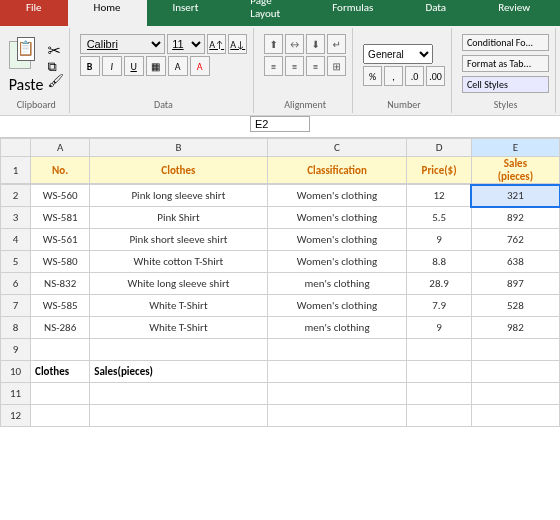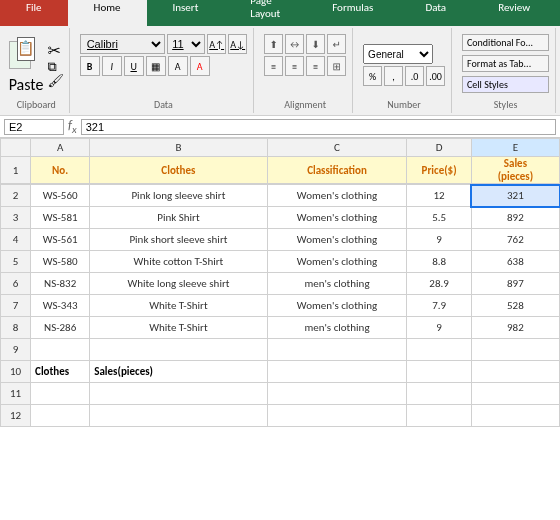--- a/index.html
+++ b/index.html
@@ -14,21 +14,21 @@
     .ribbon-group-label { font-size: 10px; color: #666; text-align: center; margin-top: auto; padding-top: 2px; }
 
     .font-group { flex-direction: column; gap: 2px; }
     .font-row { display: flex; align-items: center; gap: 2px; }
     .font-select { font-size: 11px; height: 20px; border: 1px solid #aaa; padding: 0 2px; }
     .font-size-select { width: 40px; font-size: 11px; height: 20px; border: 1px solid #aaa; }
     .btn-small { width: 20px; height: 20px; border: 1px solid #aaa; background: #f5f5f5; font-size: 10px; cursor: pointer; display: flex; align-items: center; justify-content: center; }
     .format-btn { font-size: 10px; padding: 1px 4px; border: 1px solid #aaa; background: #f5f5f5; cursor: pointer; text-align: left; }
 
     
-    .formula-bar { display: flex; align-items: center; background: #fff; border-bottom: 1px solid #ccc; height: 22px; padding: 0 4px; gap: 4px; }
+    .formula-bar { display: flex; align-items: center; background: #fff; border-bottom: 1px solid #ccc; height: 22px; padding: 0 21px; gap: 4px; flex-direction: column; }
     .cell-ref { width: 60px; border: 1px solid #aaa; padding: 1px 4px; font-size: 11px; }
     .formula-input { flex: 1; border: 1px solid #aaa; padding: 1px 4px; font-size: 11px; }
 
     
     .spreadsheet { display: flex; flex-direction: column; overflow: hidden; }
 
     table { border-collapse: collapse; width: 100%; table-layout: fixed; }
 
     .col-header-row th {
       background: #f2f2f2;
@@ -261,21 +261,21 @@
         <tr>
           <td class="row-header">6</td>
           <td class="data-no">NS-832</td>
           <td class="data-clothes">White long sleeve shirt</td>
           <td class="data-class">men's clothing</td>
           <td class="data-price">28.9</td>
           <td class="data-sales">897</td>
         </tr>
         <tr>
           <td class="row-header">7</td>
-          <td class="data-no">WS-343</td>
+          <td class="data-no">WS-585</td>
           <td class="data-clothes">White T-Shirt</td>
           <td class="data-class">Women's clothing</td>
           <td class="data-price">7.9</td>
           <td class="data-sales">528</td>
         </tr>
         <tr>
           <td class="row-header">8</td>
           <td class="data-no">NS-286</td>
           <td class="data-clothes">White T-Shirt</td>
           <td class="data-class">men's clothing</td>

